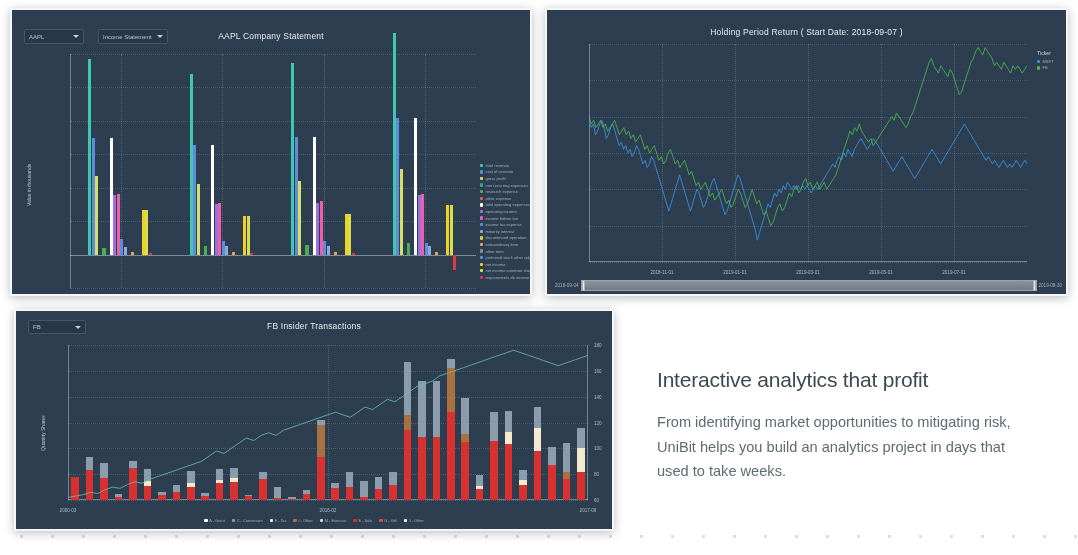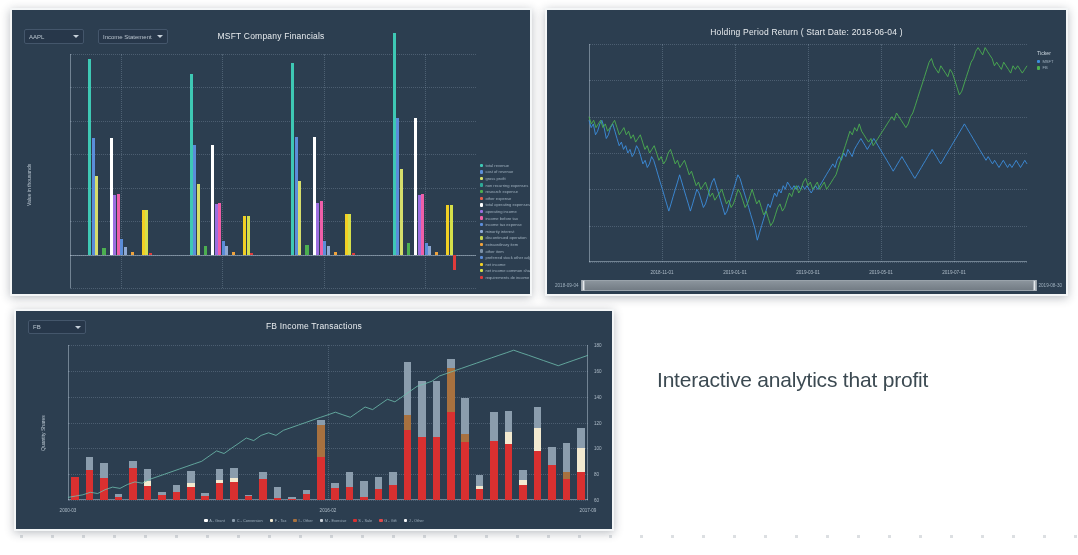--- a/index.html
+++ b/index.html
@@ -139,21 +139,21 @@
     <div class="ddown" style="left:12px; top:19px; width:60px; height:15px;">
       <span class="dd-label">AAPL</span>
       <span class="caret"></span>
     </div>
 
     <div class="ddown" style="left:86px; top:19px; width:70px; height:15px;">
       <span class="dd-label">Income Statement</span>
       <span class="caret"></span>
     </div>
 
-    <div class="panel-title" style="top:21px;">MSFT Company Financials</div>
+    <div class="panel-title" style="top:21px;">AAPL Company Statement</div>
 
     <div class="plot" id="fin-plot" style="left:58px; top:44px; width:406px; height:234px;">
         <div class="gridline-h" style="top:0px;"></div>
         <div class="gridline-h" style="top:33.42857142857142px;"></div>
         <div class="gridline-h" style="top:66.85714285714285px;"></div>
         <div class="gridline-h" style="top:100.28571428571428px;"></div>
         <div class="gridline-h" style="top:133.7142857142857px;"></div>
         <div class="gridline-h" style="top:167.14285714285714px;"></div>
         <div class="gridline-h" style="top:200.57142857142856px;"></div>
         <div class="gridline-h" style="top:234px;"></div>
@@ -294,21 +294,21 @@
         </div>
       </div>
   <div class="tick x" style="left: 108.75px; top: 284px; width: 60px; margin-left: -30px; transform: none;">9/26/2015</div>
       <div class="tick x" style="left: 210.25px; top: 284px; width: 60px; margin-left: -30px; transform: none;">9/24/2016</div>
       <div class="tick x" style="left: 311.75px; top: 284px; width: 60px; margin-left: -30px; transform: none;">9/30/2017</div>
       <div class="tick x" style="left: 413.25px; top: 284px; width: 60px; margin-left: -30px; transform: none;">9/29/2018</div>
     </div>
 
   <div class="panel" style="left:545px; top:8px; width:523px; height:288px;">
 
-    <div class="panel-title" style="top:17px;">Holding Period Return ( Start Date: 2018-06-04 )</div>
+    <div class="panel-title" style="top:17px;">Holding Period Return ( Start Date: 2018-09-07 )</div>
 
     <div class="plot" id="hold-plot" style="left:42px; top:34px; width:438px; height:218px;">
         <div class="gridline-h" style="top:0px;"></div>
         <div class="gridline-h" style="top:36.33333333333333px;"></div>
         <div class="gridline-h" style="top:72.66666666666666px;"></div>
         <div class="gridline-h" style="top:109px;"></div>
         <div class="gridline-h" style="top:145.33333333333331px;"></div>
         <div class="gridline-h" style="top:181.66666666666669px;"></div>
         <div class="gridline-h" style="top:218px;"></div>
         <div class="axis-line" style="left:0; top:0; bottom:0; width:1px;"></div>
@@ -351,21 +351,21 @@
       <div class="tick x" style="left:407px; top:260px;">2019-07-01</div>
     </div>
 
   <div class="panel" style="left:14px; top:309px; width:600px; height:222px;">
 
     <div class="ddown" style="left:12px; top:9px; width:58px; height:14px;">
       <span class="dd-label">FB</span>
       <span class="caret"></span>
     </div>
 
-    <div class="panel-title" style="top:10px;">FB Income Transactions</div>
+    <div class="panel-title" style="top:10px;">FB Insider Transactions</div>
 
     <div class="plot" id="ins-plot" style="left:52px; top:34px; width:520px; height:155px;">
         <div class="gridline-h" style="top:0px;"></div>
         <div class="gridline-h" style="top:25.833333333333332px;"></div>
         <div class="gridline-h" style="top:51.666666666666664px;"></div>
         <div class="gridline-h" style="top:77.5px;"></div>
         <div class="gridline-h" style="top:103.33333333333333px;"></div>
         <div class="gridline-h" style="top:129.16666666666669px;"></div>
         <div class="gridline-h" style="top:155px;"></div>
         <div class="axis-line" style="left:0; right:0; bottom:0; height:1px;"></div>
@@ -505,15 +505,16 @@
       <div class="tick y" style="left:578px; width:20px; text-align:left; top:137.33333333333331px;">100</div>
       <div class="tick y" style="left:578px; width:20px; text-align:left; top:163.16666666666669px;">80</div>
       <div class="tick y" style="left:578px; width:20px; text-align:left; top:189px;">60</div>
       <div class="tick x" style="left:52px; top:197px;">2000-03</div>
       <div class="tick x" style="left:312px; top:197px;">2016-02</div>
       <div class="tick x" style="left:572px; top:197px;">2017-09</div>
     </div>
 
   <div class="copy" style="left:657px; top:368px; width:380px;">
     <h2>Interactive analytics that profit</h2>
+    <p>From identifying market opportunities to mitigating risk, UniBit helps you build an analytics project in days that used to take weeks.</p>
   </div>
 
 </div>
 
 </body></html>

